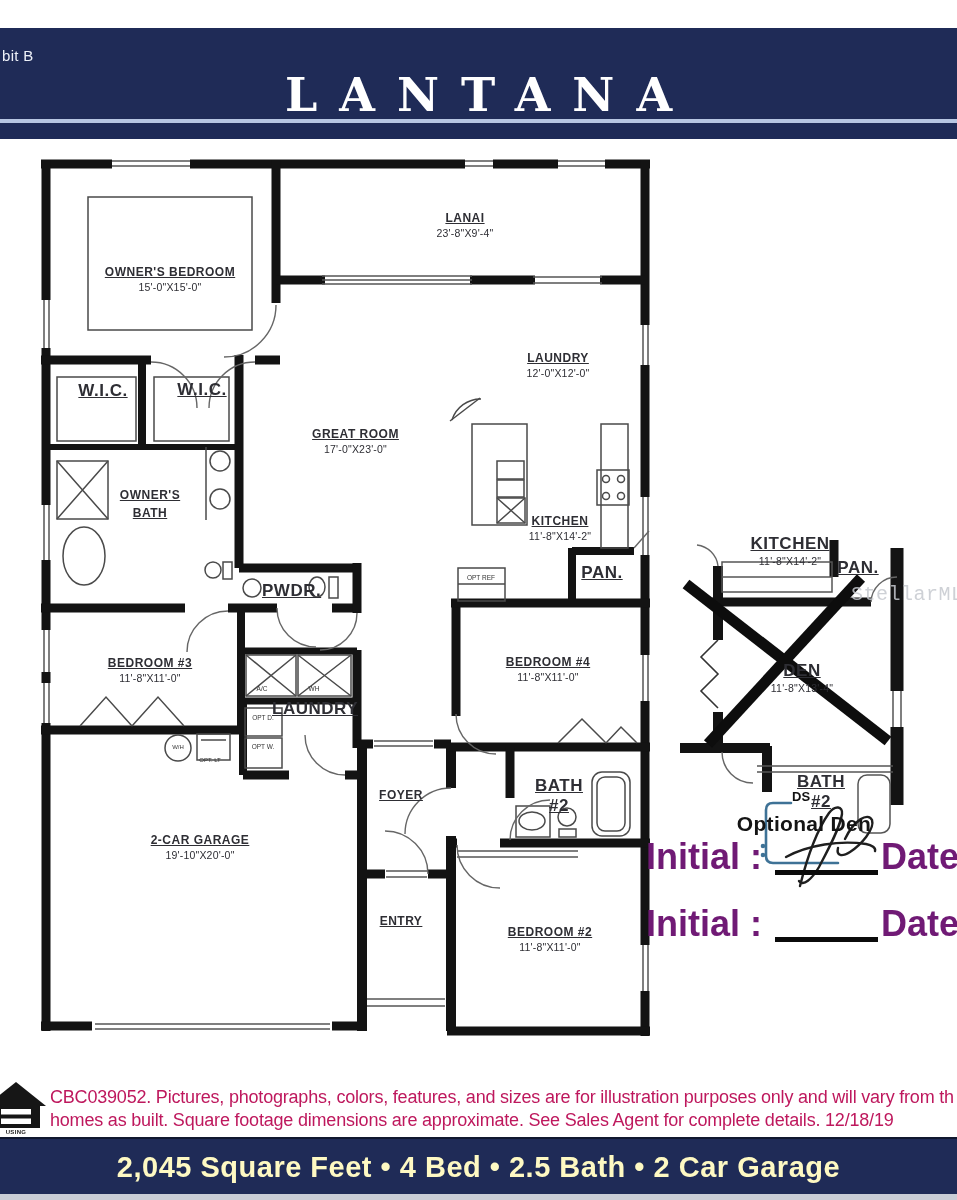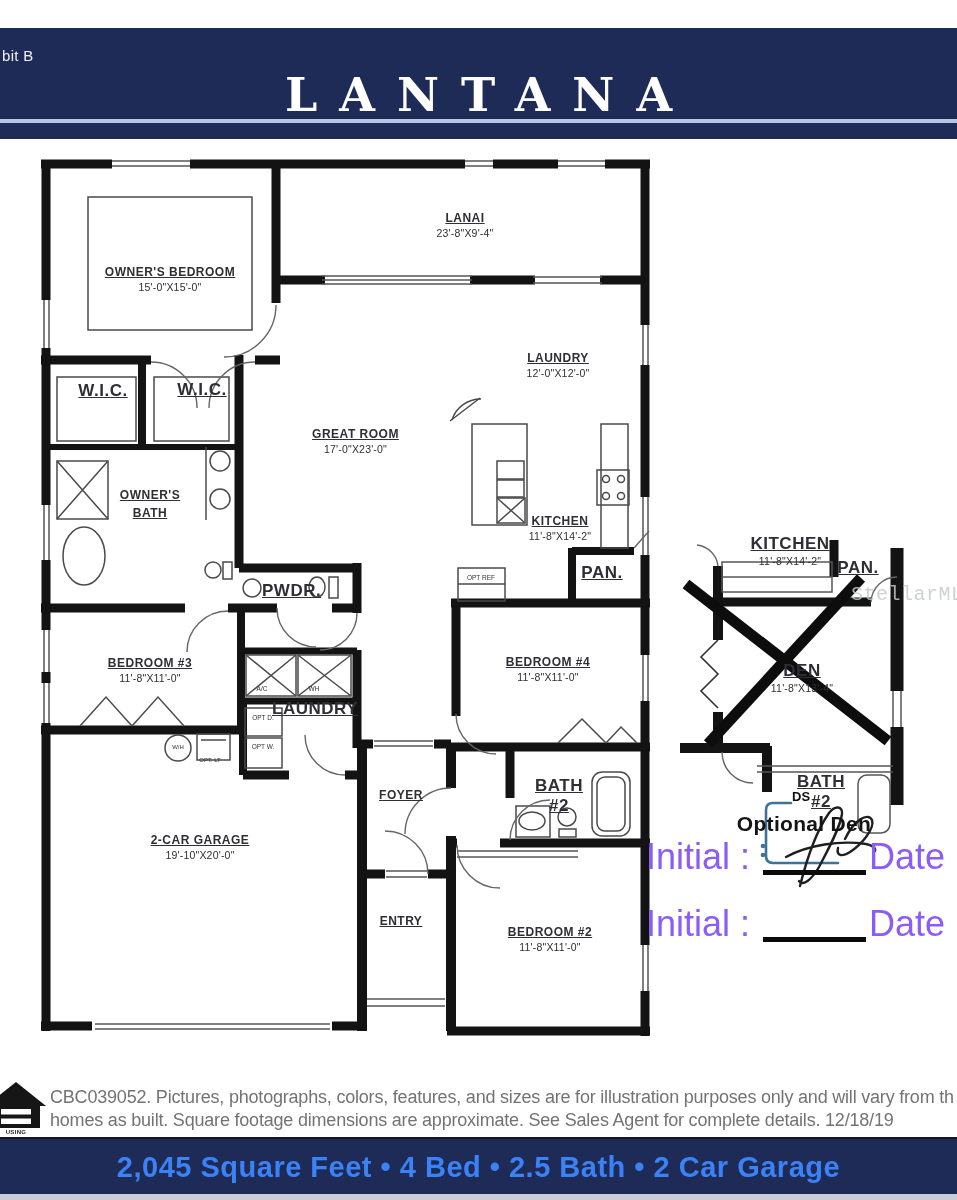--- a/index.html
+++ b/index.html
@@ -25,30 +25,30 @@
 
   .caption{position:absolute;left:720px;top:812px;width:168px;text-align:center;z-index:4;
     font-weight:bold;font-size:21px;color:#141414;letter-spacing:.3px;}
   .ds-tag{position:absolute;left:792px;top:789px;z-index:5;font-weight:bold;font-size:13px;color:#111;}
 
   .watermark{position:absolute;left:851px;top:583px;z-index:5;font-size:20px;color:#c6c9cf;
     opacity:.85;letter-spacing:.5px;white-space:nowrap;font-family:Liberation Mono, monospace;}
 
   
   .sig-row{position:absolute;display:flex;align-items:flex-end;z-index:4;}
-  .sig-label{font-weight:normal;font-size:36px;color:#8b5cf6;line-height:1;white-space:pre;margin-top:17px;}
+  .sig-label{font-weight:bold;font-size:36px;color:#701a75;line-height:1;white-space:pre;margin-top:17px;}
   .sig-line{width:103px;border-bottom:5px solid #0b0b0b;height:32px;margin:0 3px;}
 
   
   .disclaimer{position:absolute;left:50px;top:1086px;width:907px;z-index:4;font-size:18px;
-    color:#737373;line-height:1.25;letter-spacing:-0.2px;}
+    color:#be185d;line-height:1.25;letter-spacing:-0.2px;}
   .dline{white-space:nowrap;overflow:hidden;}
   .footer{position:absolute;left:0;top:1137px;width:957px;height:57px;background:#1f2b57;
     border-top:2px solid #10182f;z-index:4;display:flex;align-items:center;justify-content:center;}
-  .footer-text{font-weight:bold;font-size:29px;color:#3b82f6;letter-spacing:.5px;}
+  .footer-text{font-weight:bold;font-size:29px;color:#fef9c3;letter-spacing:.5px;}
   .bottomstrip{position:absolute;left:0;top:1194px;width:957px;height:6px;background:#c9cdd6;z-index:4;}
 
   .eh-logo{position:absolute;left:-16px;top:1080px;z-index:4;}
   .eh-text{position:absolute;left:-16px;top:1129px;width:64px;z-index:4;font-size:6px;font-weight:bold;
     color:#222;text-align:center;line-height:1.25;letter-spacing:.3px;}
 </style>
 </head>
 <body>
 
 <div class="page">

